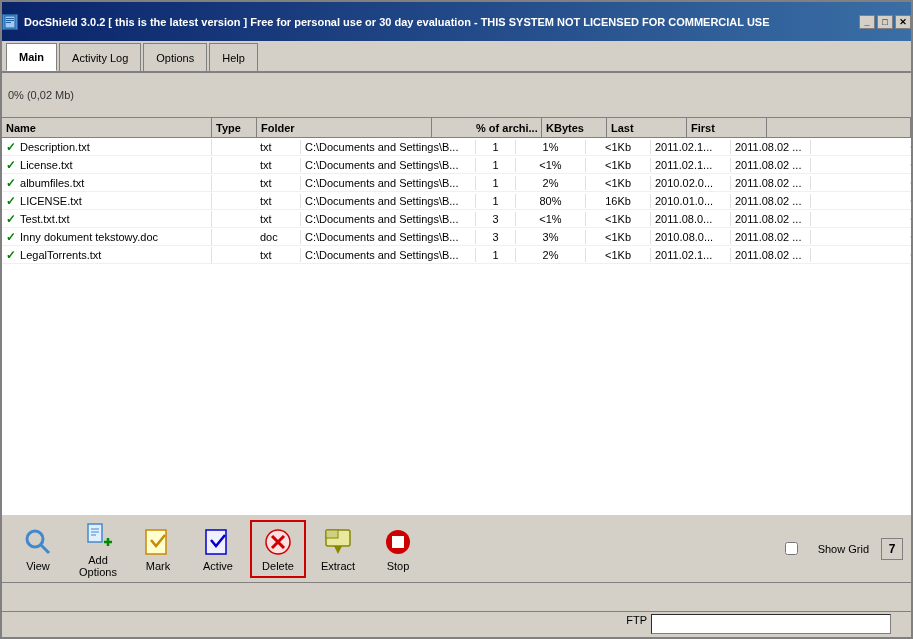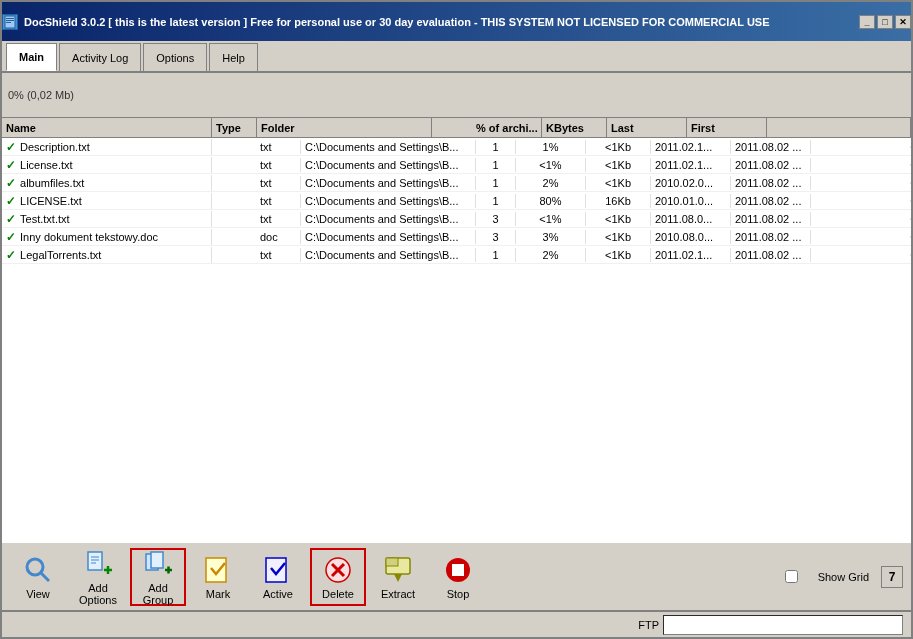--- a/index.html
+++ b/index.html
@@ -210,24 +210,25 @@
       height: 22px;
       display: flex;
       align-items: center;
       justify-content: center;
       font-size: 12px;
       font-weight: bold;
     }
     .ftp-bar {
       background: #d4d0c8;
       display: flex;
-      align-items: center;
-      padding: 2px 8px;
+      align-items: flex-start;
+      padding: 2px 20px;
       height: 26px;
       border-top: 1px solid #808080;
+      margin-top: 28px;
     }
     .ftp-label {
       font-size: 11px;
       margin-left: auto;
       margin-right: 4px;
     }
     .ftp-input {
       width: 240px;
       height: 20px;
       border: 1px inset #808080;
@@ -462,31 +463,20 @@
           <line x1="22" y1="22" x2="30" y2="22" stroke="#008800" stroke-width="2.5"></line>
           <line x1="26" y1="18" x2="26" y2="26" stroke="#008800" stroke-width="2.5"></line>
           <line x1="9" y1="9" x2="17" y2="9" stroke="#4488cc" stroke-width="1"></line>
           <line x1="9" y1="12" x2="17" y2="12" stroke="#4488cc" stroke-width="1"></line>
           <line x1="9" y1="15" x2="14" y2="15" stroke="#4488cc" stroke-width="1"></line>
         </svg>
       </div>
       <span class="toolbar-btn-label">Add Options</span>
     </div>
 
-    <div class="toolbar-btn highlighted">
-      <div class="toolbar-btn-icon">
-        <svg width="32" height="32" viewBox="0 0 32 32">
-          <rect x="4" y="6" width="12" height="16" fill="#d0e8ff" stroke="#4488cc" stroke-width="1.5"></rect>
-          <rect x="9" y="4" width="12" height="16" fill="#e0f0ff" stroke="#4488cc" stroke-width="1.5"></rect>
-          <line x1="23" y1="22" x2="30" y2="22" stroke="#006600" stroke-width="2.5"></line>
-          <line x1="26.5" y1="18.5" x2="26.5" y2="25.5" stroke="#006600" stroke-width="2.5"></line>
-        </svg>
-      </div>
-      <span class="toolbar-btn-label">Add Group</span>
-    </div>
 
     <div class="toolbar-btn">
       <div class="toolbar-btn-icon">
         <svg width="32" height="32" viewBox="0 0 32 32">
           <rect x="4" y="4" width="20" height="24" fill="#ffffd0" stroke="#cc8800" stroke-width="1.5"></rect>
           <polyline points="9,14 14,20 23,9" fill="none" stroke="#cc8800" stroke-width="2.5"></polyline>
         </svg>
       </div>
       <span class="toolbar-btn-label">Mark</span>
     </div>

